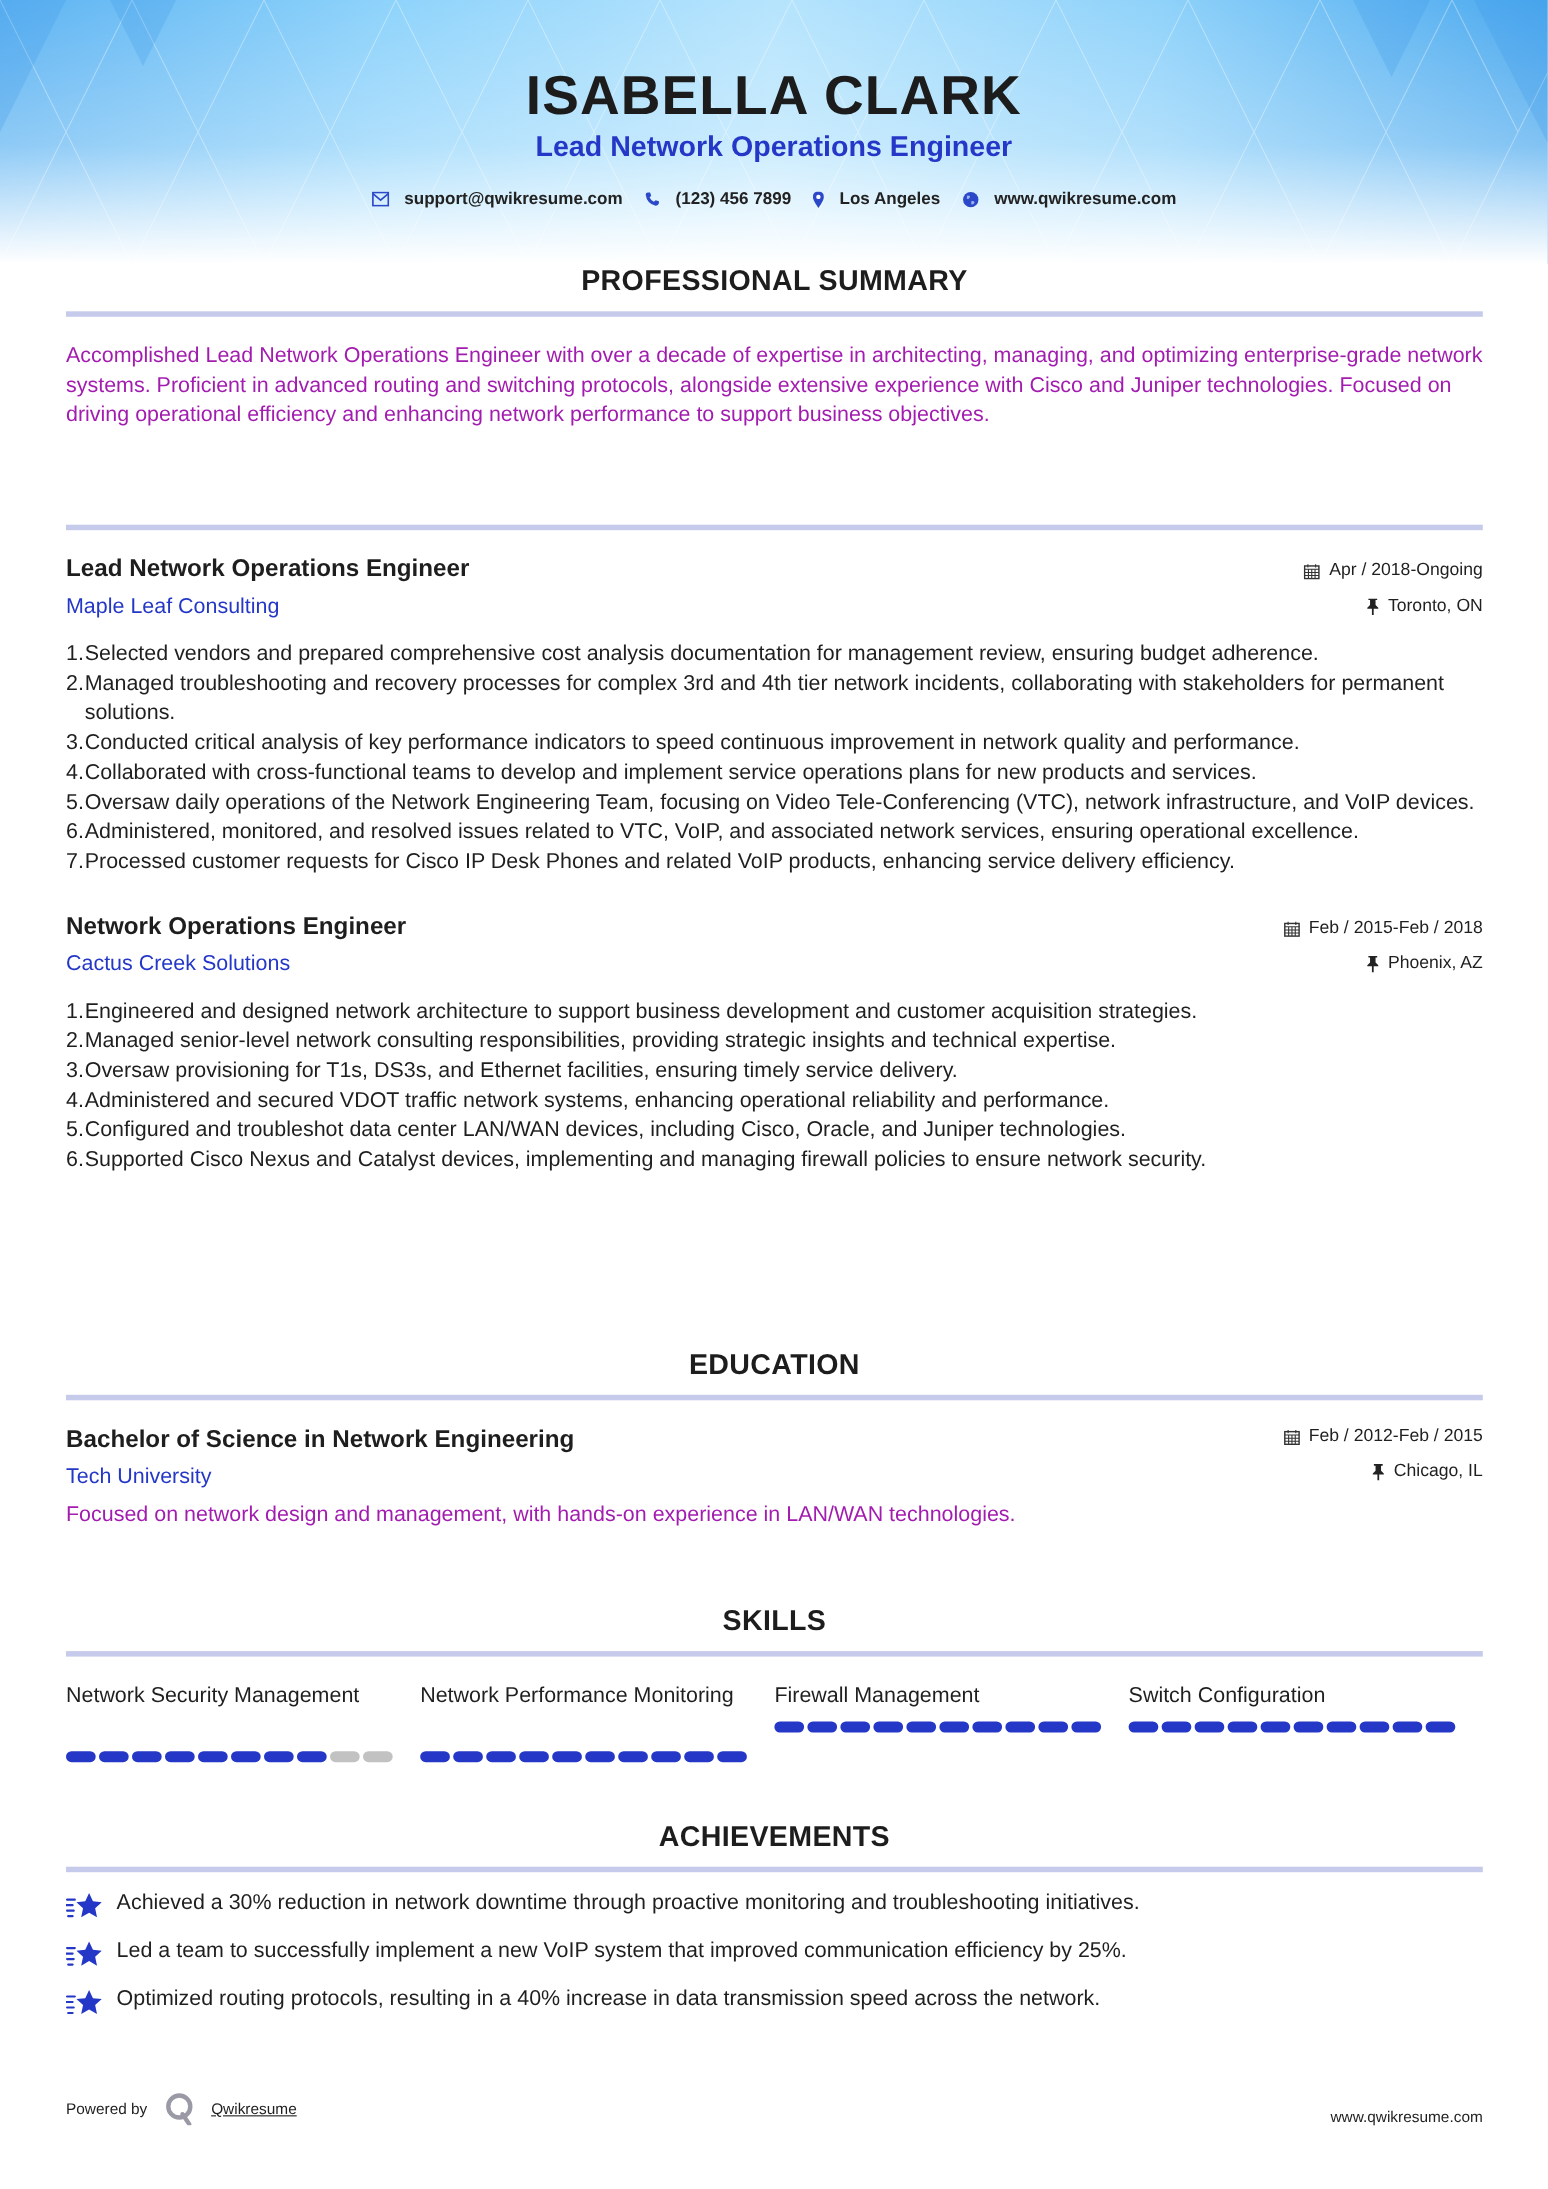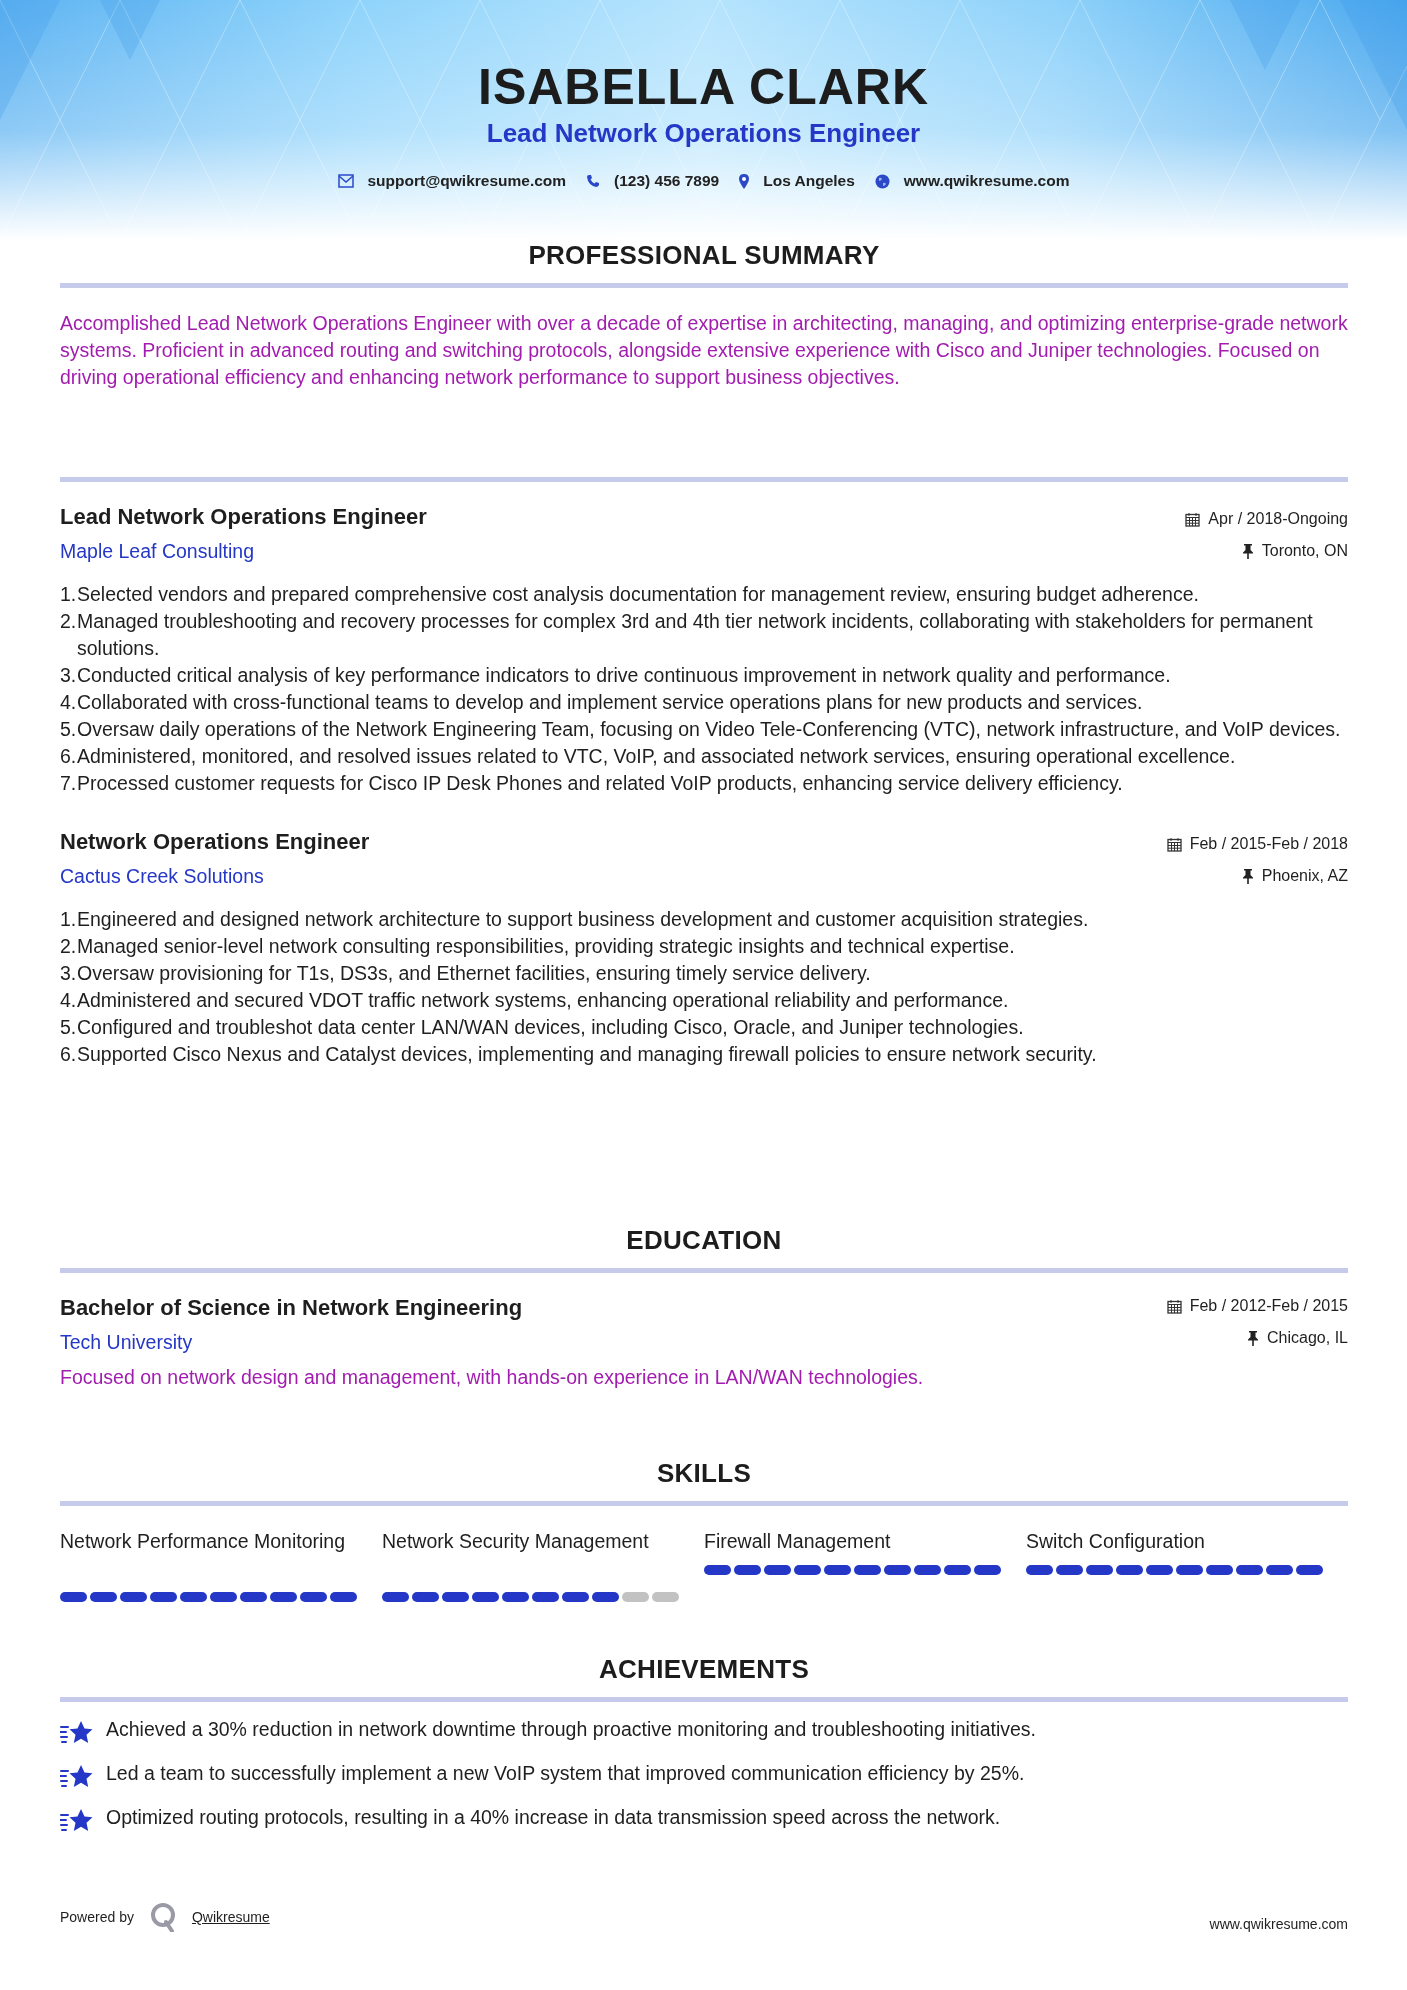--- a/index.html
+++ b/index.html
@@ -170,21 +170,21 @@
       <li>
           <span class="num">1.</span>
           <span>Selected vendors and prepared comprehensive cost analysis documentation for management review, ensuring budget adherence.</span>
         </li>
       <li>
           <span class="num">2.</span>
           <span>Managed troubleshooting and recovery processes for complex 3rd and 4th tier network incidents, collaborating with stakeholders for permanent solutions.</span>
         </li>
       <li>
           <span class="num">3.</span>
-          <span>Conducted critical analysis of key performance indicators to drive continuous improvement in network quality and performance.</span>
+          <span>Conducted critical analysis of key performance indicators to speed continuous improvement in network quality and performance.</span>
         </li>
       <li>
           <span class="num">4.</span>
           <span>Collaborated with cross-functional teams to develop and implement service operations plans for new products and services.</span>
         </li>
       <li>
           <span class="num">5.</span>
           <span>Oversaw daily operations of the Network Engineering Team, focusing on Video Tele-Conferencing (VTC), network infrastructure, and VoIP devices.</span>
         </li>
       <li>
@@ -282,47 +282,47 @@
     </div>
   </div>
   <div class="para" style="margin-top:10px;">Focused on network design and management, with hands-on experience in LAN/WAN technologies.</div>
 </div>
 
 <div class="content" style="top:1458px;">
   <div class="section-title">SKILLS</div>
   <div class="rule"></div>
   <div class="skills">
     <div class="skill">
+      <div class="skill-name">Network Security Management</div>
+      <div class="dots">
+        <span class="dot"></span>
+          <span class="dot"></span>
+          <span class="dot"></span>
+          <span class="dot"></span>
+          <span class="dot"></span>
+          <span class="dot"></span>
+          <span class="dot"></span>
+          <span class="dot"></span>
+          <span class="dot off"></span>
+          <span class="dot off"></span>
+      </div>
+    </div>
+    <div class="skill">
       <div class="skill-name">Network Performance Monitoring</div>
       <div class="dots">
         <span class="dot"></span>
           <span class="dot"></span>
           <span class="dot"></span>
           <span class="dot"></span>
           <span class="dot"></span>
           <span class="dot"></span>
           <span class="dot"></span>
           <span class="dot"></span>
           <span class="dot"></span>
           <span class="dot"></span>
-      </div>
-    </div>
-    <div class="skill">
-      <div class="skill-name">Network Security Management</div>
-      <div class="dots">
-        <span class="dot"></span>
-          <span class="dot"></span>
-          <span class="dot"></span>
-          <span class="dot"></span>
-          <span class="dot"></span>
-          <span class="dot"></span>
-          <span class="dot"></span>
-          <span class="dot"></span>
-          <span class="dot off"></span>
-          <span class="dot off"></span>
       </div>
     </div>
     <div class="skill">
       <div class="skill-name" style="height:27px;">Firewall Management</div>
       <div class="dots">
         <span class="dot"></span>
           <span class="dot"></span>
           <span class="dot"></span>
           <span class="dot"></span>
           <span class="dot"></span>

